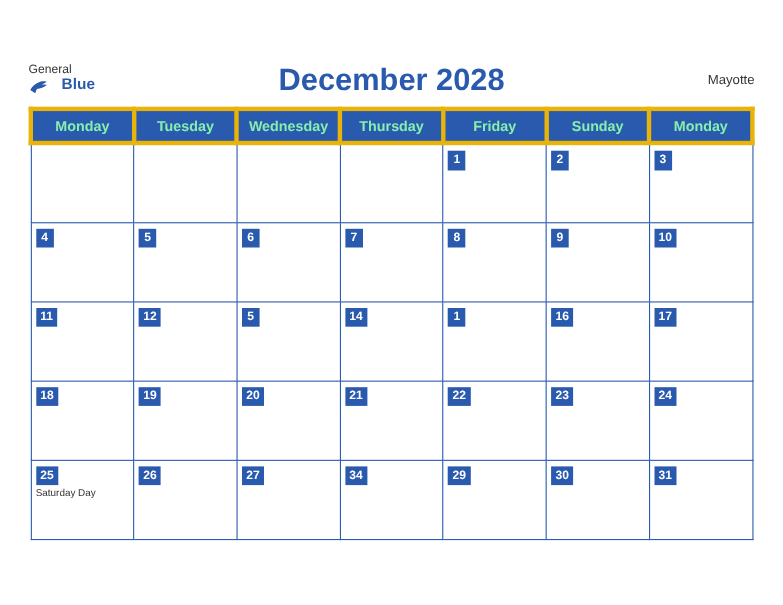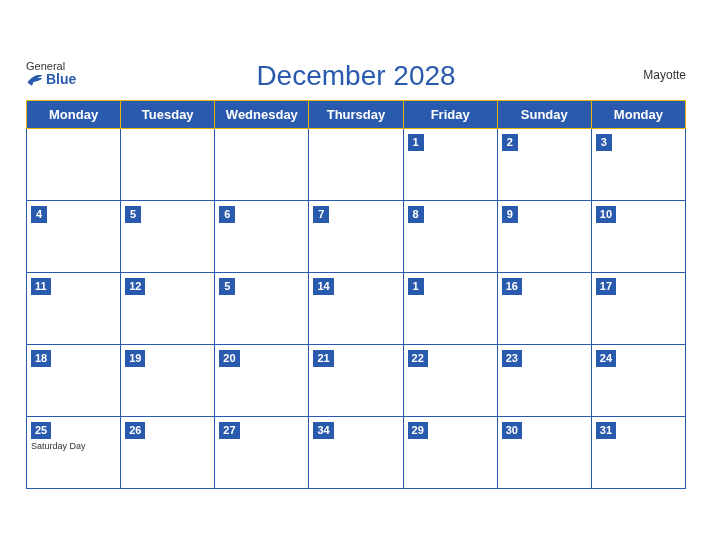--- a/index.html
+++ b/index.html
@@ -36,53 +36,53 @@
     .logo-general {
       font-size: 11px;
       color: #333;
       font-weight: normal;
     }
     .logo-blue {
       font-size: 14px;
       color: #2a5aad;
       font-weight: bold;
       display: flex;
-      align-items: flex-start;
-      gap: 2px;
+      align-items: flex-end;
+      gap: 12px;
     }
     .logo-bird {
       width: 18px;
       height: 14px;
     }
     .calendar-title {
       font-size: 28px;
-      font-weight: normal;
+      font-weight: bold;
       color: #2a5aad;
       text-align: center;
     }
     .region-label {
       position: absolute;
       right: 0;
       top: 8px;
       font-size: 12px;
       color: #333;
     }
     .calendar-table {
       width: 100%;
       border-collapse: collapse;
       border: 1.5px solid #2a5aad;
     }
     .calendar-table thead tr th {
       background-color: #2a5aad;
-      color: #ffffff;
+      color: #86efac;
       font-size: 13px;
       font-weight: bold;
       text-align: center;
       padding: 6px 2px;
-      border: 1px solid #eab308;
+      border: 4px solid #eab308;
     }
     .calendar-table tbody tr td {
       border: 1px solid #2a5aad;
       vertical-align: top;
       width: calc(100% / 7);
       height: 72px;
       padding: 3px 4px;
       background: #fff;
     }
     .day-number {

